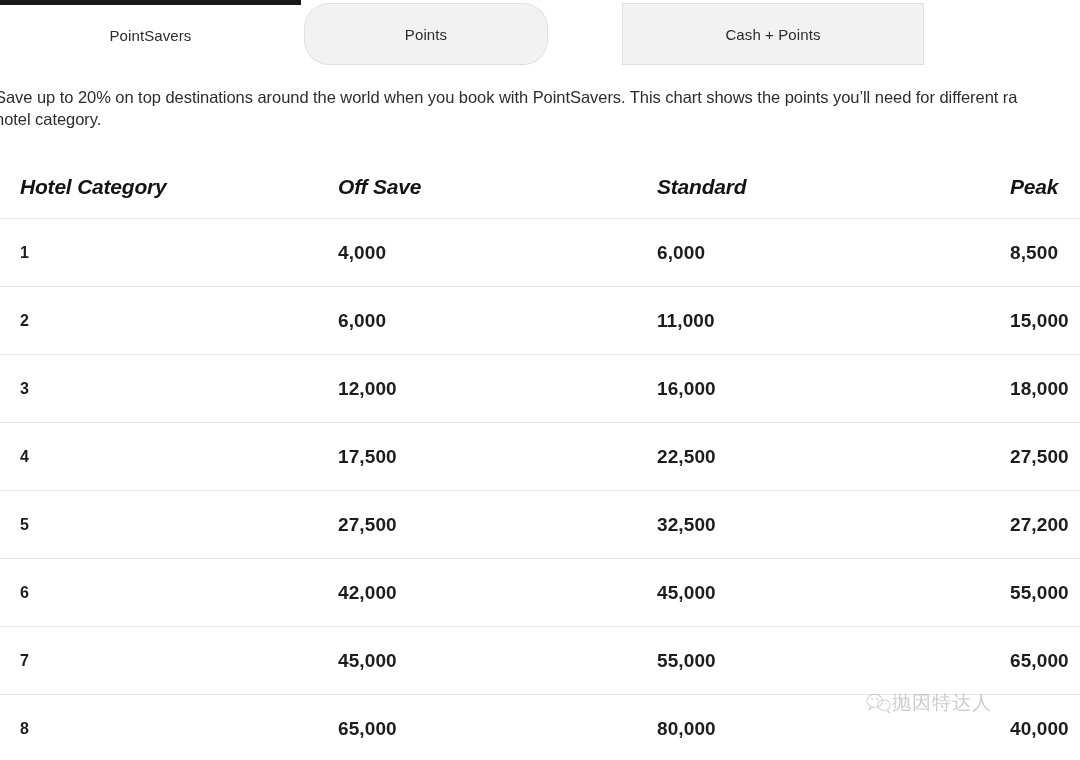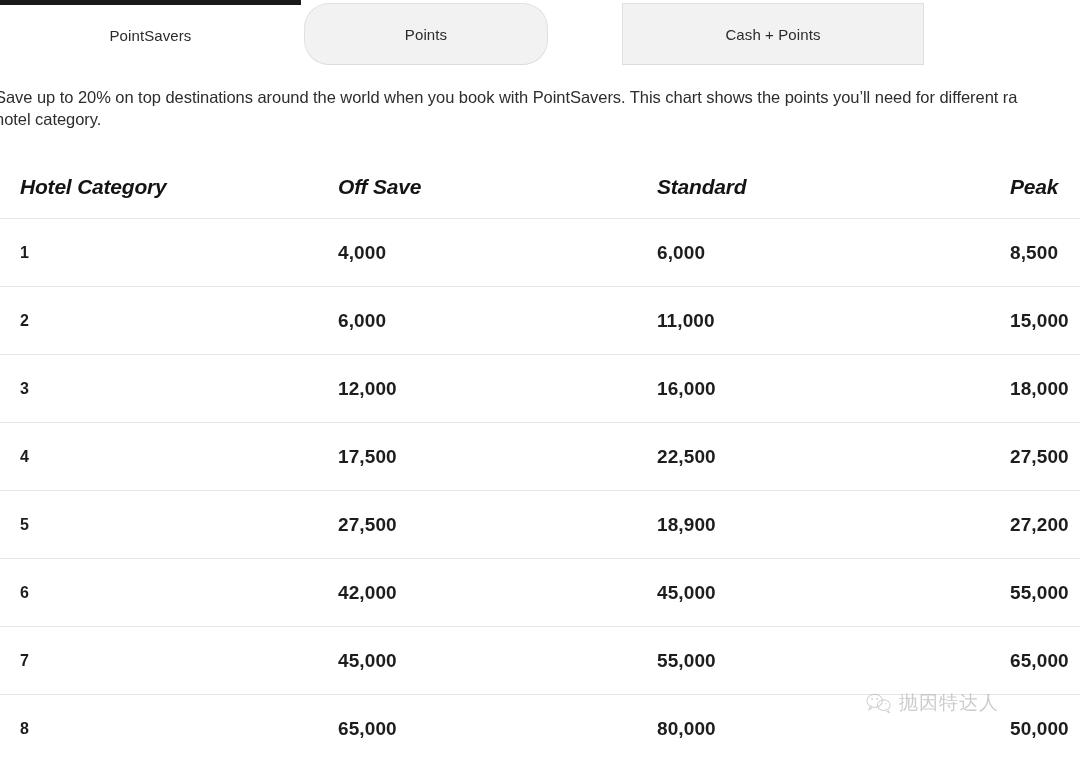--- a/index.html
+++ b/index.html
@@ -114,21 +114,21 @@
 
   .row .c-0 { font-size: 16px; font-weight: 700; }
 
   
   .watermark {
     position: absolute;
     left: 866px;
     top: 690px;
     display: flex;
     align-items: center;
-    gap: 7px;
+    gap: 0;
     opacity: 0.45;
     pointer-events: none;
   }
 
   .watermark .wm-icon {
     width: 26px;
     height: 22px;
     position: relative;
     flex: 0 0 auto;
   }
@@ -194,21 +194,21 @@
     <div class="row">
       <div class="cell c-0">4</div>
       <div class="cell c-1">17,500</div>
       <div class="cell c-2">22,500</div>
       <div class="cell c-3">27,500</div>
     </div>
 
     <div class="row">
       <div class="cell c-0">5</div>
       <div class="cell c-1">27,500</div>
-      <div class="cell c-2">18,900</div>
+      <div class="cell c-2">32,500</div>
       <div class="cell c-3">27,200</div>
     </div>
 
     <div class="row">
       <div class="cell c-0">6</div>
       <div class="cell c-1">42,000</div>
       <div class="cell c-2">45,000</div>
       <div class="cell c-3">55,000</div>
     </div>
 
@@ -216,21 +216,21 @@
       <div class="cell c-0">7</div>
       <div class="cell c-1">45,000</div>
       <div class="cell c-2">55,000</div>
       <div class="cell c-3">65,000</div>
     </div>
 
     <div class="row">
       <div class="cell c-0">8</div>
       <div class="cell c-1">65,000</div>
       <div class="cell c-2">80,000</div>
-      <div class="cell c-3">50,000</div>
+      <div class="cell c-3">40,000</div>
     </div>
 
   </div>
 
   <div class="watermark">
     <span class="wm-icon">
       <svg viewBox="0 0 30 24" width="26" height="22" xmlns="http://www.w3.org/2000/svg">
         <ellipse cx="10" cy="9.5" rx="9" ry="7.6" fill="none" stroke="#9a9a9a" stroke-width="1.2"></ellipse>
         <path d="M5 16.2 L3 20 L7.2 17.6" fill="none" stroke="#9a9a9a" stroke-width="1.2" stroke-linejoin="round"></path>
         <circle cx="7" cy="7.4" r="1.1" fill="#9a9a9a"></circle>

